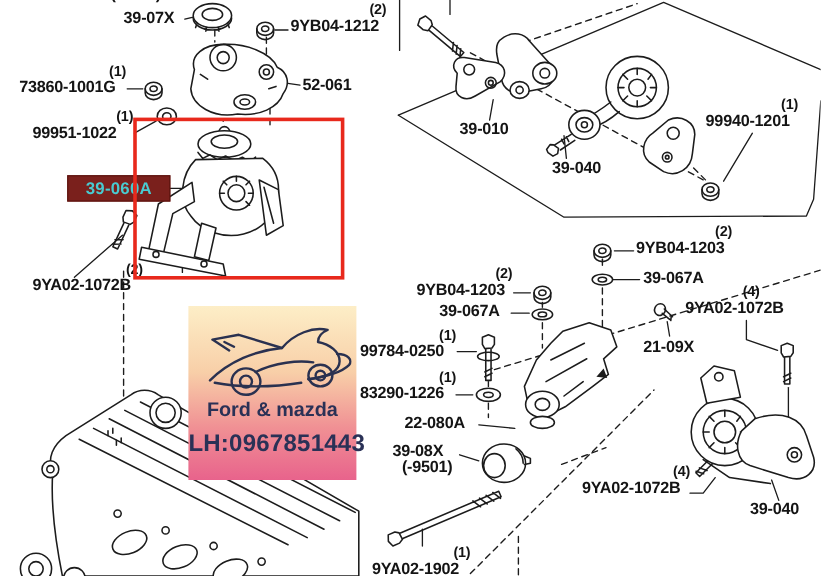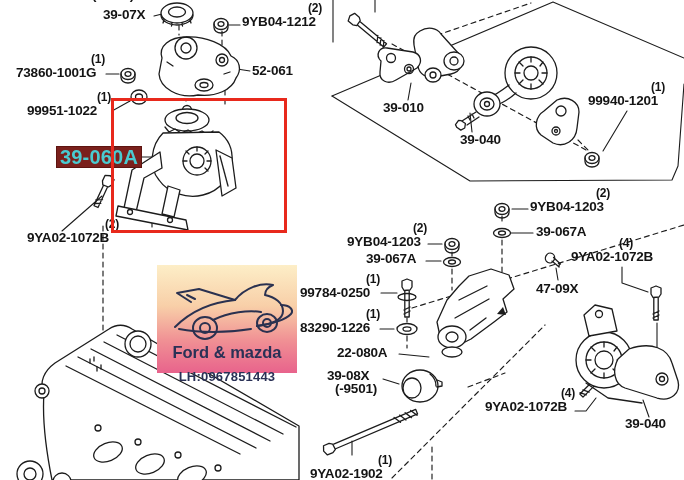--- a/index.html
+++ b/index.html
@@ -13,29 +13,29 @@
   .lbl{position:absolute;z-index:2;color:#141414;font-size:13.5px;font-weight:600;
        letter-spacing:-0.2px;line-height:13px;white-space:nowrap;}
   .qty{display:block;font-size:12px;line-height:11px;margin-bottom:1px;}
   .qr{text-align:right;}
   .qc{text-align:center;}
   .pn{display:block;}
   .sub{display:block;text-align:center;}
   .ctr{}
   #hl{position:absolute;left:56px;top:146px;width:84px;height:20px;z-index:3;
       background:#7a201c;border:1px solid #5d1410;color:#49cbd1;
-      font-size:20px;font-weight:700;display:flex;align-items:center;justify-content:center;
+      font-size:14px;font-weight:700;display:flex;align-items:center;justify-content:center;
       letter-spacing:0.2px;}
   #redbox{position:absolute;left:111px;top:98px;width:170px;height:129px;z-index:6;
       border:3px solid #e8291c;pointer-events:none;}
-  #wm{position:absolute;left:157px;top:255px;width:140px;height:108px;z-index:5;
+  #wm{position:absolute;left:157px;top:255px;width:140px;height:145px;z-index:5;
       background:linear-gradient(180deg,#fdeec7 0%,#f8cfa8 38%,#f09094 70%,#e8638c 100%);
-      color:#2a3156;text-align:center;margin-top:10px;}
+      color:#2a3156;text-align:center;}
   #wm .brand{position:absolute;left:0;right:0;top:78px;font-size:16.5px;font-weight:800;}
-  #wm .phone{position:absolute;left:0;right:0;top:104px;font-size:13px;font-weight:800;letter-spacing:0.2px;}
+  #wm .phone{position:absolute;left:0;right:0;top:104px;font-size:20px;font-weight:800;letter-spacing:0.2px;}
   #wm svg{position:absolute;left:4px;top:6px;}
   .car{stroke:#2a3150;fill:none;stroke-width:2;stroke-linecap:round;stroke-linejoin:round;}
 </style>
 </head>
 <body>
 
 <div id="stage">
 
   <svg class="art" width="684" height="480" viewBox="0 0 684 480">
     <g class="ln">
@@ -337,21 +337,21 @@
     <span class="pn">9YB04-1203</span>
   </div>
   <div class="lbl" style="left:536px;top:225px">
     <span class="pn">39-067A</span>
   </div>
   <div class="lbl" style="left:571px;top:238px;width:110px">
     <span class="qty qc">(4)</span>
     <span class="pn">9YA02-1072B</span>
   </div>
   <div class="lbl" style="left:536px;top:282px">
-    <span class="pn">47-09X</span>
+    <span class="pn">21-09X</span>
   </div>
   <div class="lbl" style="left:300px;top:274px;width:80px">
     <span class="qty qr">(1)</span>
     <span class="pn">99784-0250</span>
   </div>
   <div class="lbl" style="left:300px;top:309px;width:80px">
     <span class="qty qr">(1)</span>
     <span class="pn">83290-1226</span>
   </div>
   <div class="lbl" style="left:337px;top:346px">

